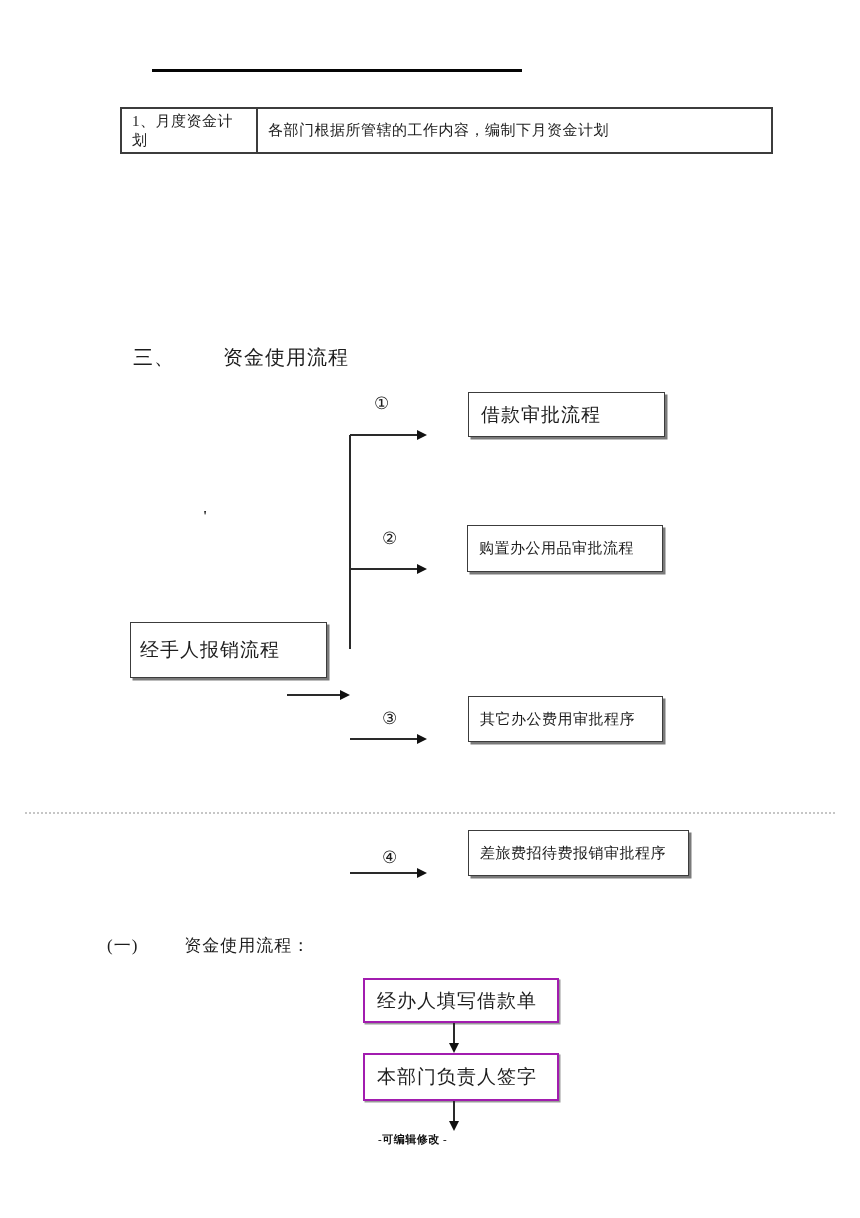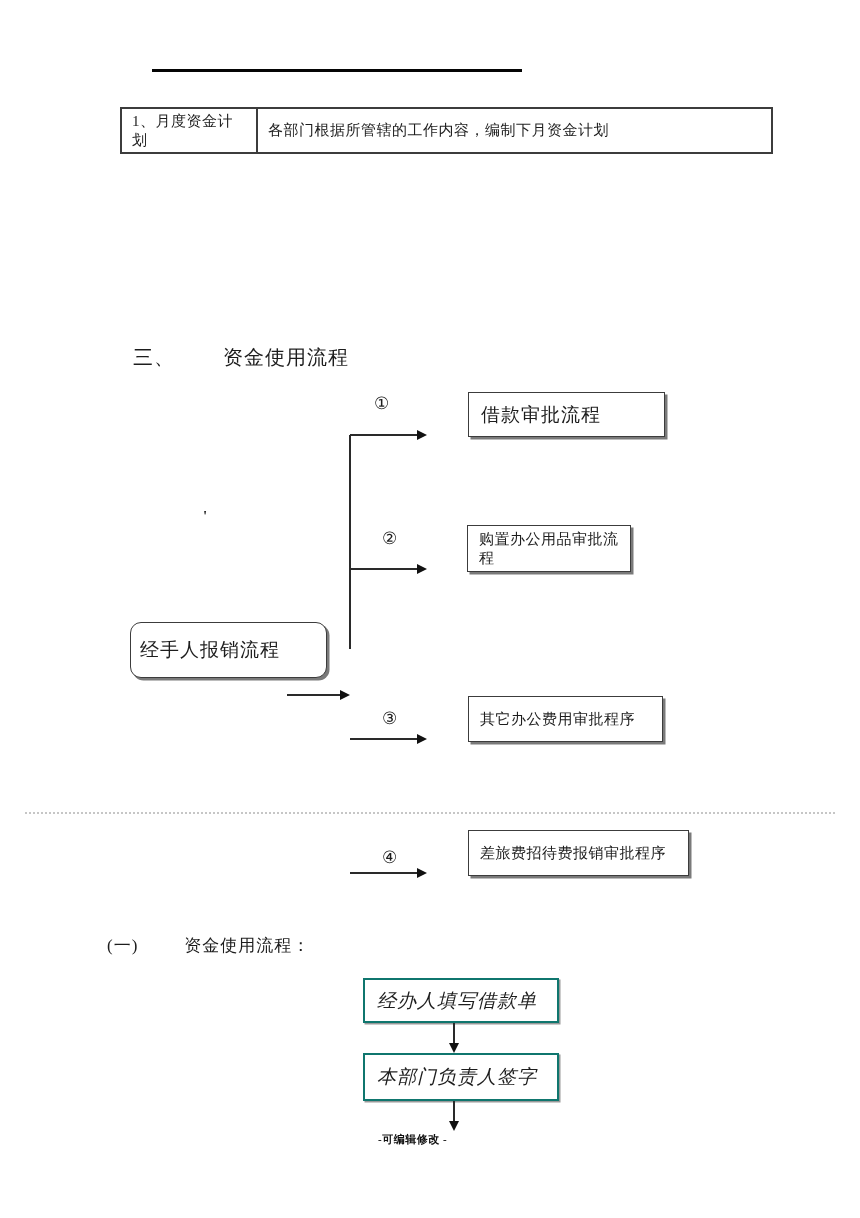--- a/index.html
+++ b/index.html
@@ -29,22 +29,22 @@
                letter-spacing:1px;white-space:nowrap;}
   .sub-heading .gap{width:46px;display:inline-block;}
 
   
   .flow-box{border:1.5px solid #3c3c3c;box-shadow:2.5px 2.5px 0 #7a7a7a;
             display:flex;align-items:center;background:#fff;box-sizing:border-box;margin-left:40px;}
   .flow-box span{display:block;}
   .txt-lg{font-size:19px;letter-spacing:1px;}
   .txt-sm{font-size:15px;letter-spacing:0.5px;}
 
-  .step-box{border:2px solid #0f766e;box-shadow:1.5px 1.5px 0 #999;
-            display:flex;align-items:center;background:#fff;box-sizing:border-box;font-style:italic;}
+  .step-box{border:2px solid #a21caf;box-shadow:1.5px 1.5px 0 #999;
+            display:flex;align-items:center;background:#fff;box-sizing:border-box;}
 
   .circled{font-size:17px;color:#1d1d1d;}
 
   
   .hline{height:2px;background:#2a2a2a;}
   .vline{width:2px;background:#2a2a2a;}
   .arr-right{width:0;height:0;border-top:5px solid transparent;
              border-bottom:5px solid transparent;border-left:10px solid #111;}
   .arr-down{width:0;height:0;border-left:5px solid transparent;
             border-right:5px solid transparent;border-top:10px solid #111;}
@@ -81,31 +81,31 @@
   <div class="abs apostrophe">'</div>
 
   <div class="abs circled" style="left:374px;top:393px;">①</div>
   <div class="abs circled" style="left:382px;top:528px;">②</div>
   <div class="abs circled" style="left:382px;top:708px;">③</div>
   <div class="abs circled" style="left:382px;top:847px;">④</div>
 
   <div class="abs flow-box" style="left:428px;top:392px;width:197px;height:45px;padding-left:12px;">
     <span class="txt-lg">借款审批流程</span>
   </div>
-  <div class="abs flow-box" style="left:427px;top:525px;width:164px;height:47px;padding-left:11px;">
+  <div class="abs flow-box" style="left:427px;top:525px;width:196px;height:47px;padding-left:11px;">
     <span class="txt-sm">购置办公用品审批流程</span>
   </div>
   <div class="abs flow-box" style="left:428px;top:830px;width:221px;height:46px;padding-left:11px;">
     <span class="txt-sm">差旅费招待费报销审批程序</span>
   </div>
   <div class="abs flow-box" style="left:428px;top:696px;width:195px;height:46px;padding-left:11px;">
     <span class="txt-sm">其它办公费用审批程序</span>
   </div>
 
-  <div class="abs flow-box" style="left:90px;top:622px;width:197px;height:56px;padding-left:9px;border-radius:11px;">
+  <div class="abs flow-box" style="left:90px;top:622px;width:197px;height:56px;padding-left:9px;">
     <span class="txt-lg">经手人报销流程</span>
   </div>
 
   <div class="abs vline" style="left:349px;top:435px;height:214px;"></div>
 
   <div class="abs hline" style="left:350px;top:434px;width:67px;"></div>
   <div class="abs arr-right" style="left:417px;top:430px;"></div>
 
   <div class="abs hline" style="left:350px;top:568px;width:67px;"></div>
   <div class="abs arr-right" style="left:417px;top:564px;"></div>

